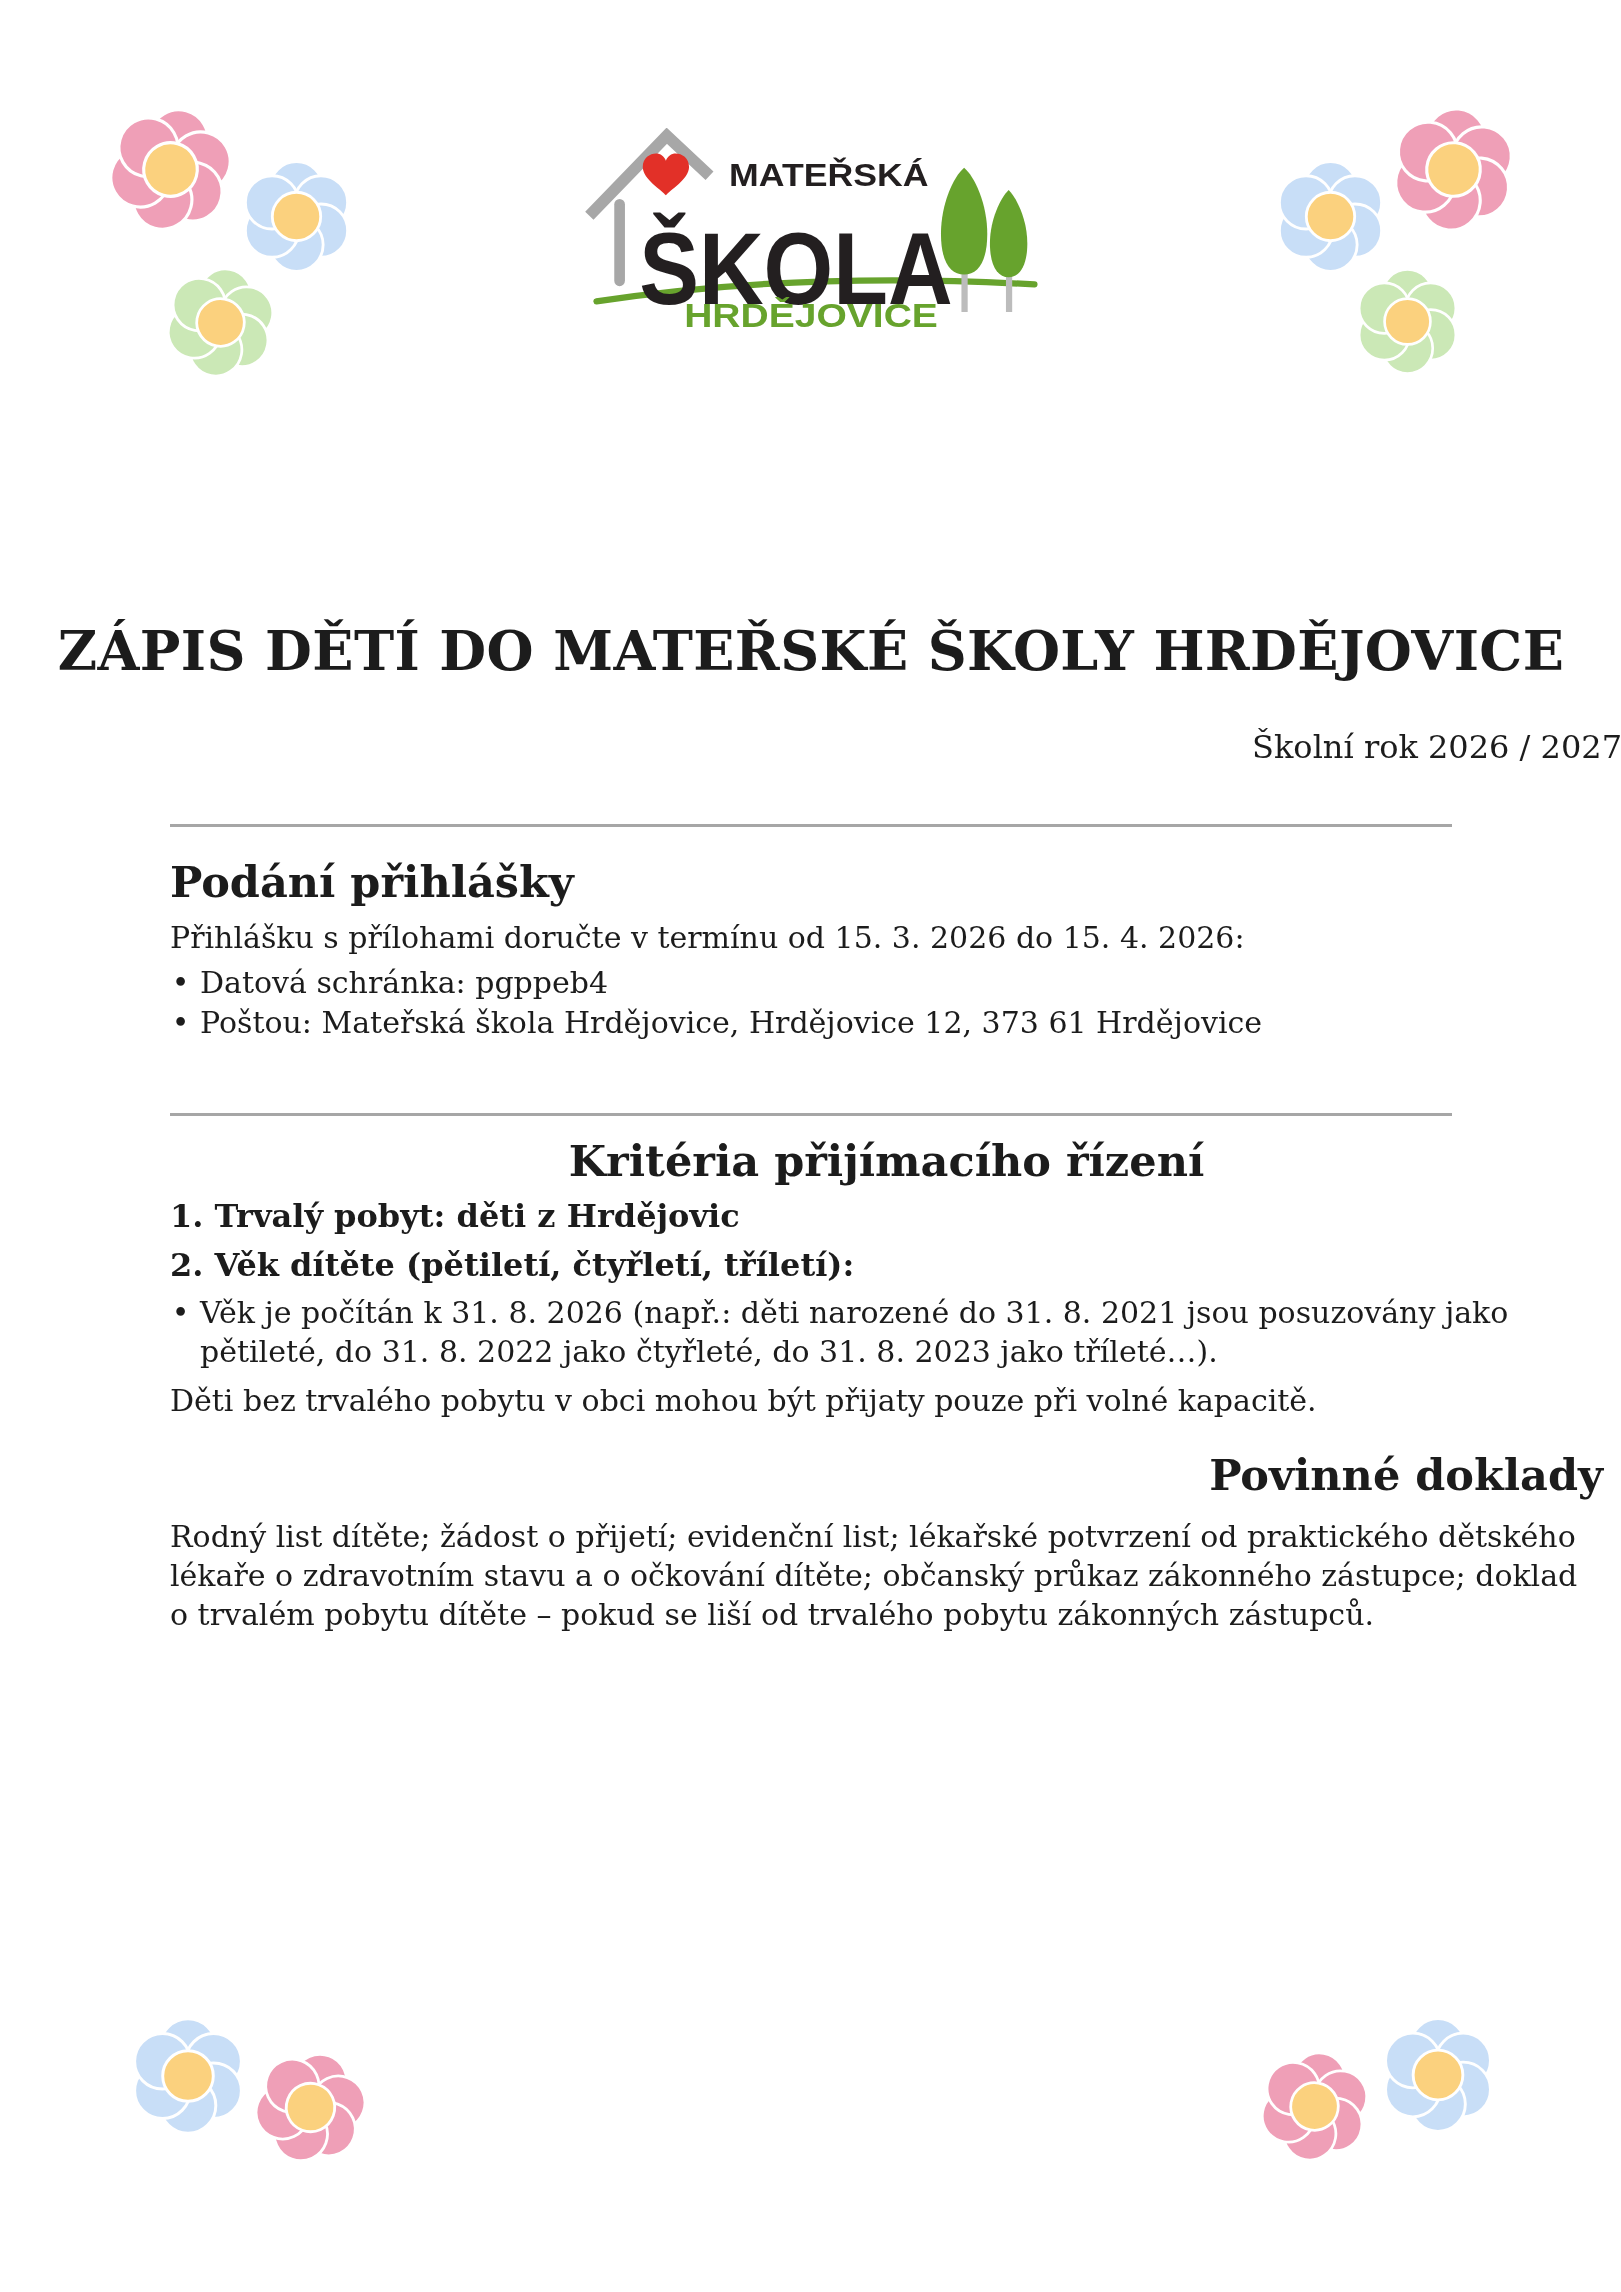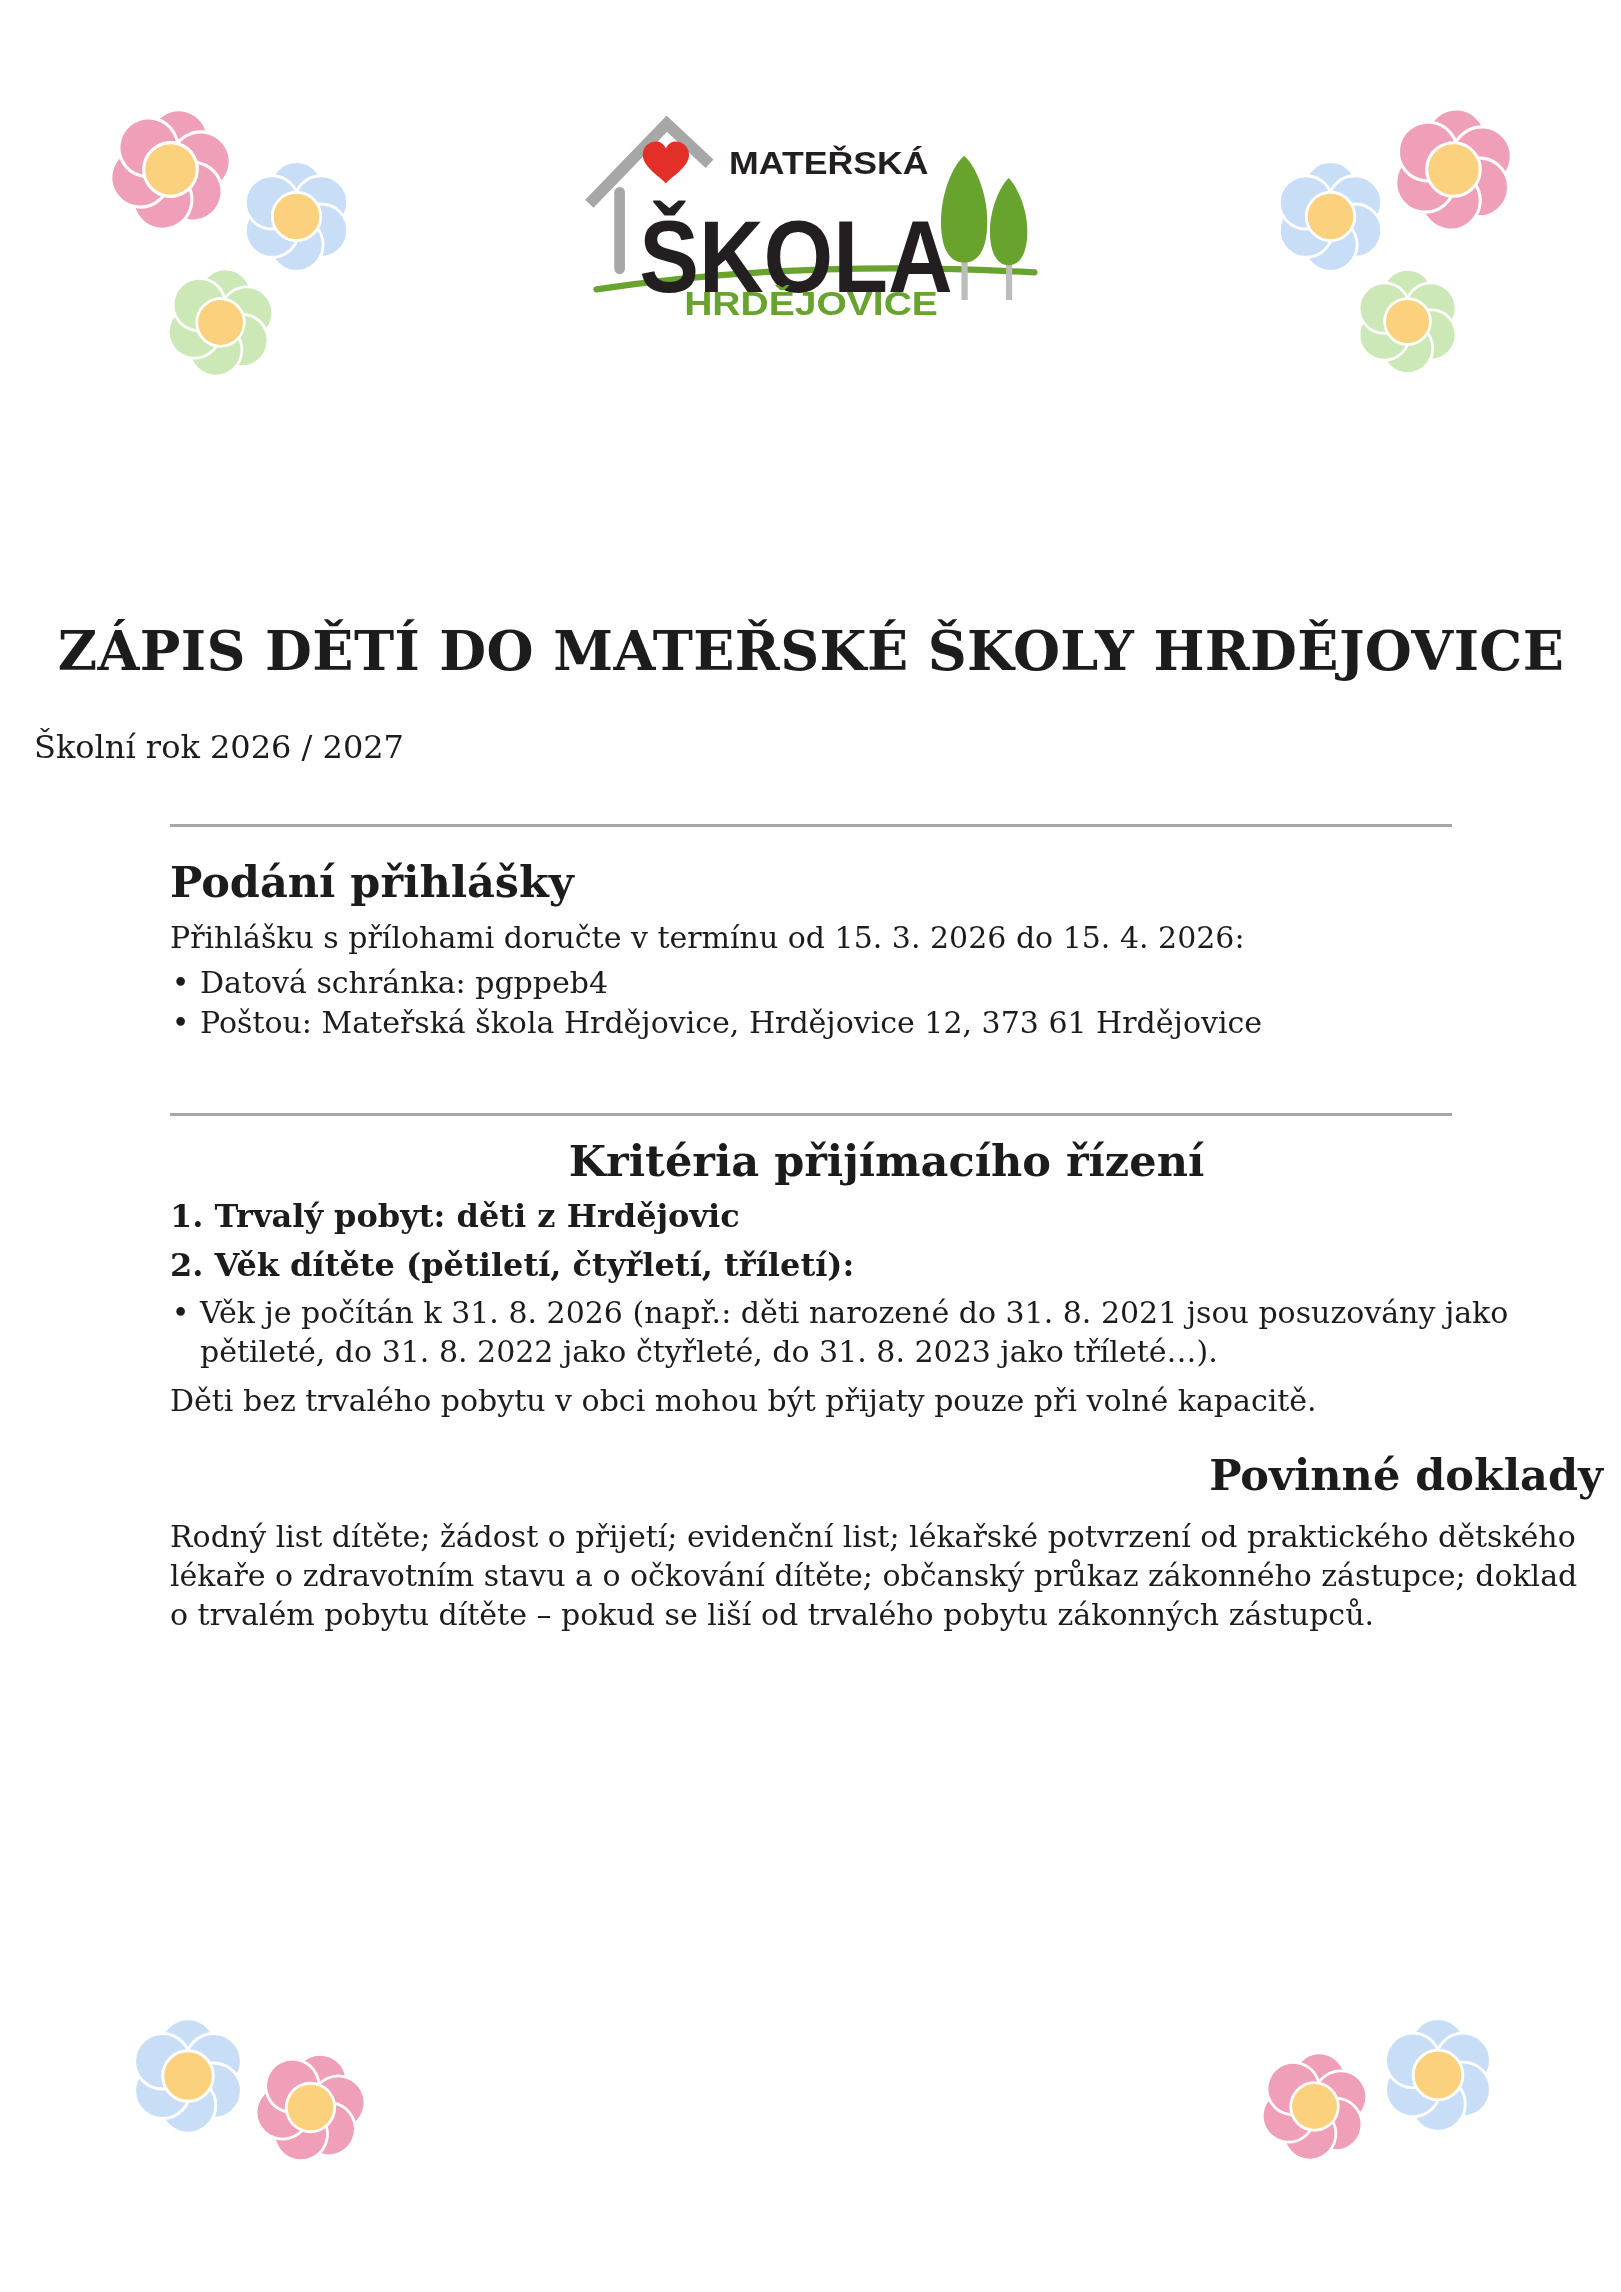--- a/index.html
+++ b/index.html
@@ -12,38 +12,38 @@
     overflow: hidden;
   }
   .page { position: absolute; inset: 0; }
 
   
   .flower { position: absolute; }
 
   
   .logo-wrap {
     position: absolute;
-    top: 116px; left: 50%;
+    top: 128px; left: 50%;
     transform: translateX(-50%);
     width: 454px; height: 230px;
   }
   .logo-wrap svg { width: 100%; height: 100%; display: block; }
   .logo-text { font-family: "Liberation Sans", sans-serif; font-weight: bold; }
 
   
   h1 {
     margin: 620px 0 0 0;
     font-size: 54px; line-height: 62px;
     font-weight: bold; text-align: center;
     letter-spacing: 0.4px;
   }
   .subtitle {
     margin: 45px 0 0 0;
     font-size: 32px; line-height: 41px;
-    text-align: left;
+    text-align: right;
     padding-left: 34px;
   }
 
   
   .content { padding: 0 19px 0 170px; }
   .content hr {
     border: 0; height: 2.7px; width: 1282px;
     background: var(--divider-gray, #a6a6a6);
     margin: 56px 0 0 0;
   }

